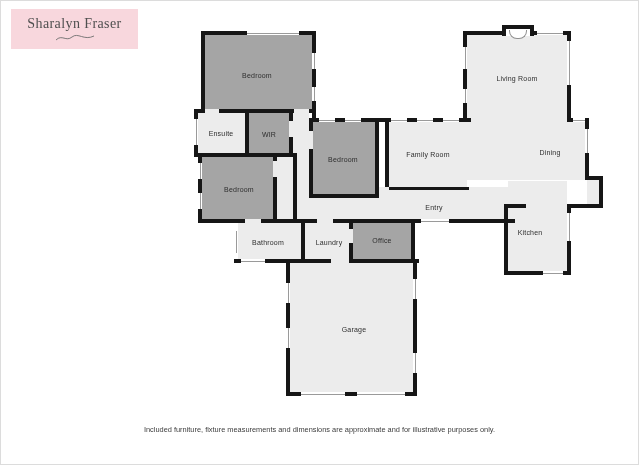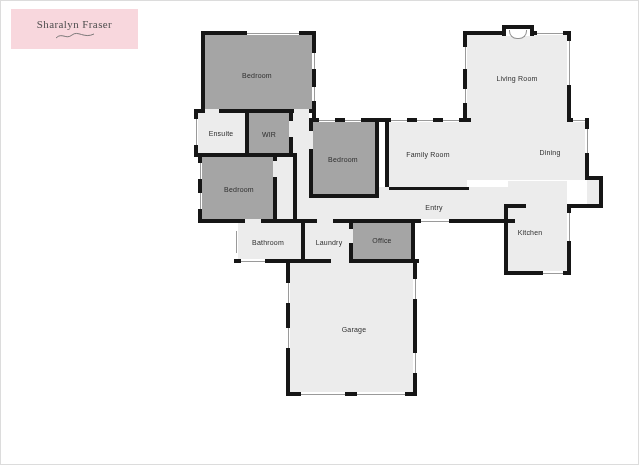--- a/index.html
+++ b/index.html
@@ -8,21 +8,21 @@
     border:1px solid #dcdcdc;box-sizing:border-box;overflow:hidden;
     font-family:"Liberation Sans",sans-serif;
   }
   
   .logo{
     position:absolute;left:10px;top:8px;width:127px;height:40px;
     background:var(--pink,#f8d7dd);
     display:flex;flex-direction:column;align-items:center;justify-content:center;gap:1px;
   }
   .logo .agent{
-    font-family:"Liberation Serif",serif;font-size:11px;color:#4f4f4f;letter-spacing:.4px;
+    font-family:"Liberation Serif",serif;font-size:14px;color:#4f4f4f;letter-spacing:.4px;
   }
   
   .plan{position:absolute;inset:0;}
   .fill,.wall,.win,.door{position:absolute;}
   .fill.l{background:var(--light,#ececec);}
   .fill.d{background:var(--dark,#a5a5a5);}
   .wall{background:var(--wall,#161616);}
   .win{background:#ffffff;}
   .win .ln{position:absolute;background:#9a9a9a;}
   .door{background:var(--light,#ececec);}
@@ -224,14 +224,15 @@
       <div class="room-label" style="left:549px;top:151px">Dining</div>
       <div class="room-label" style="left:433px;top:206px">Entry</div>
       <div class="room-label" style="left:529px;top:231px">Kitchen</div>
       <div class="room-label" style="left:267px;top:241px">Bathroom</div>
       <div class="room-label" style="left:328px;top:241px">Laundry</div>
       <div class="room-label" style="left:381px;top:239px">Office</div>
       <div class="room-label" style="left:353px;top:328px">Garage</div>
     </div>
 
   <div class="disclaimer">
+    <div>Included furniture, fixture measurements and dimensions are approximate and for illustrative purposes only.</div>
   </div>
 </div>
 
 </body></html>

